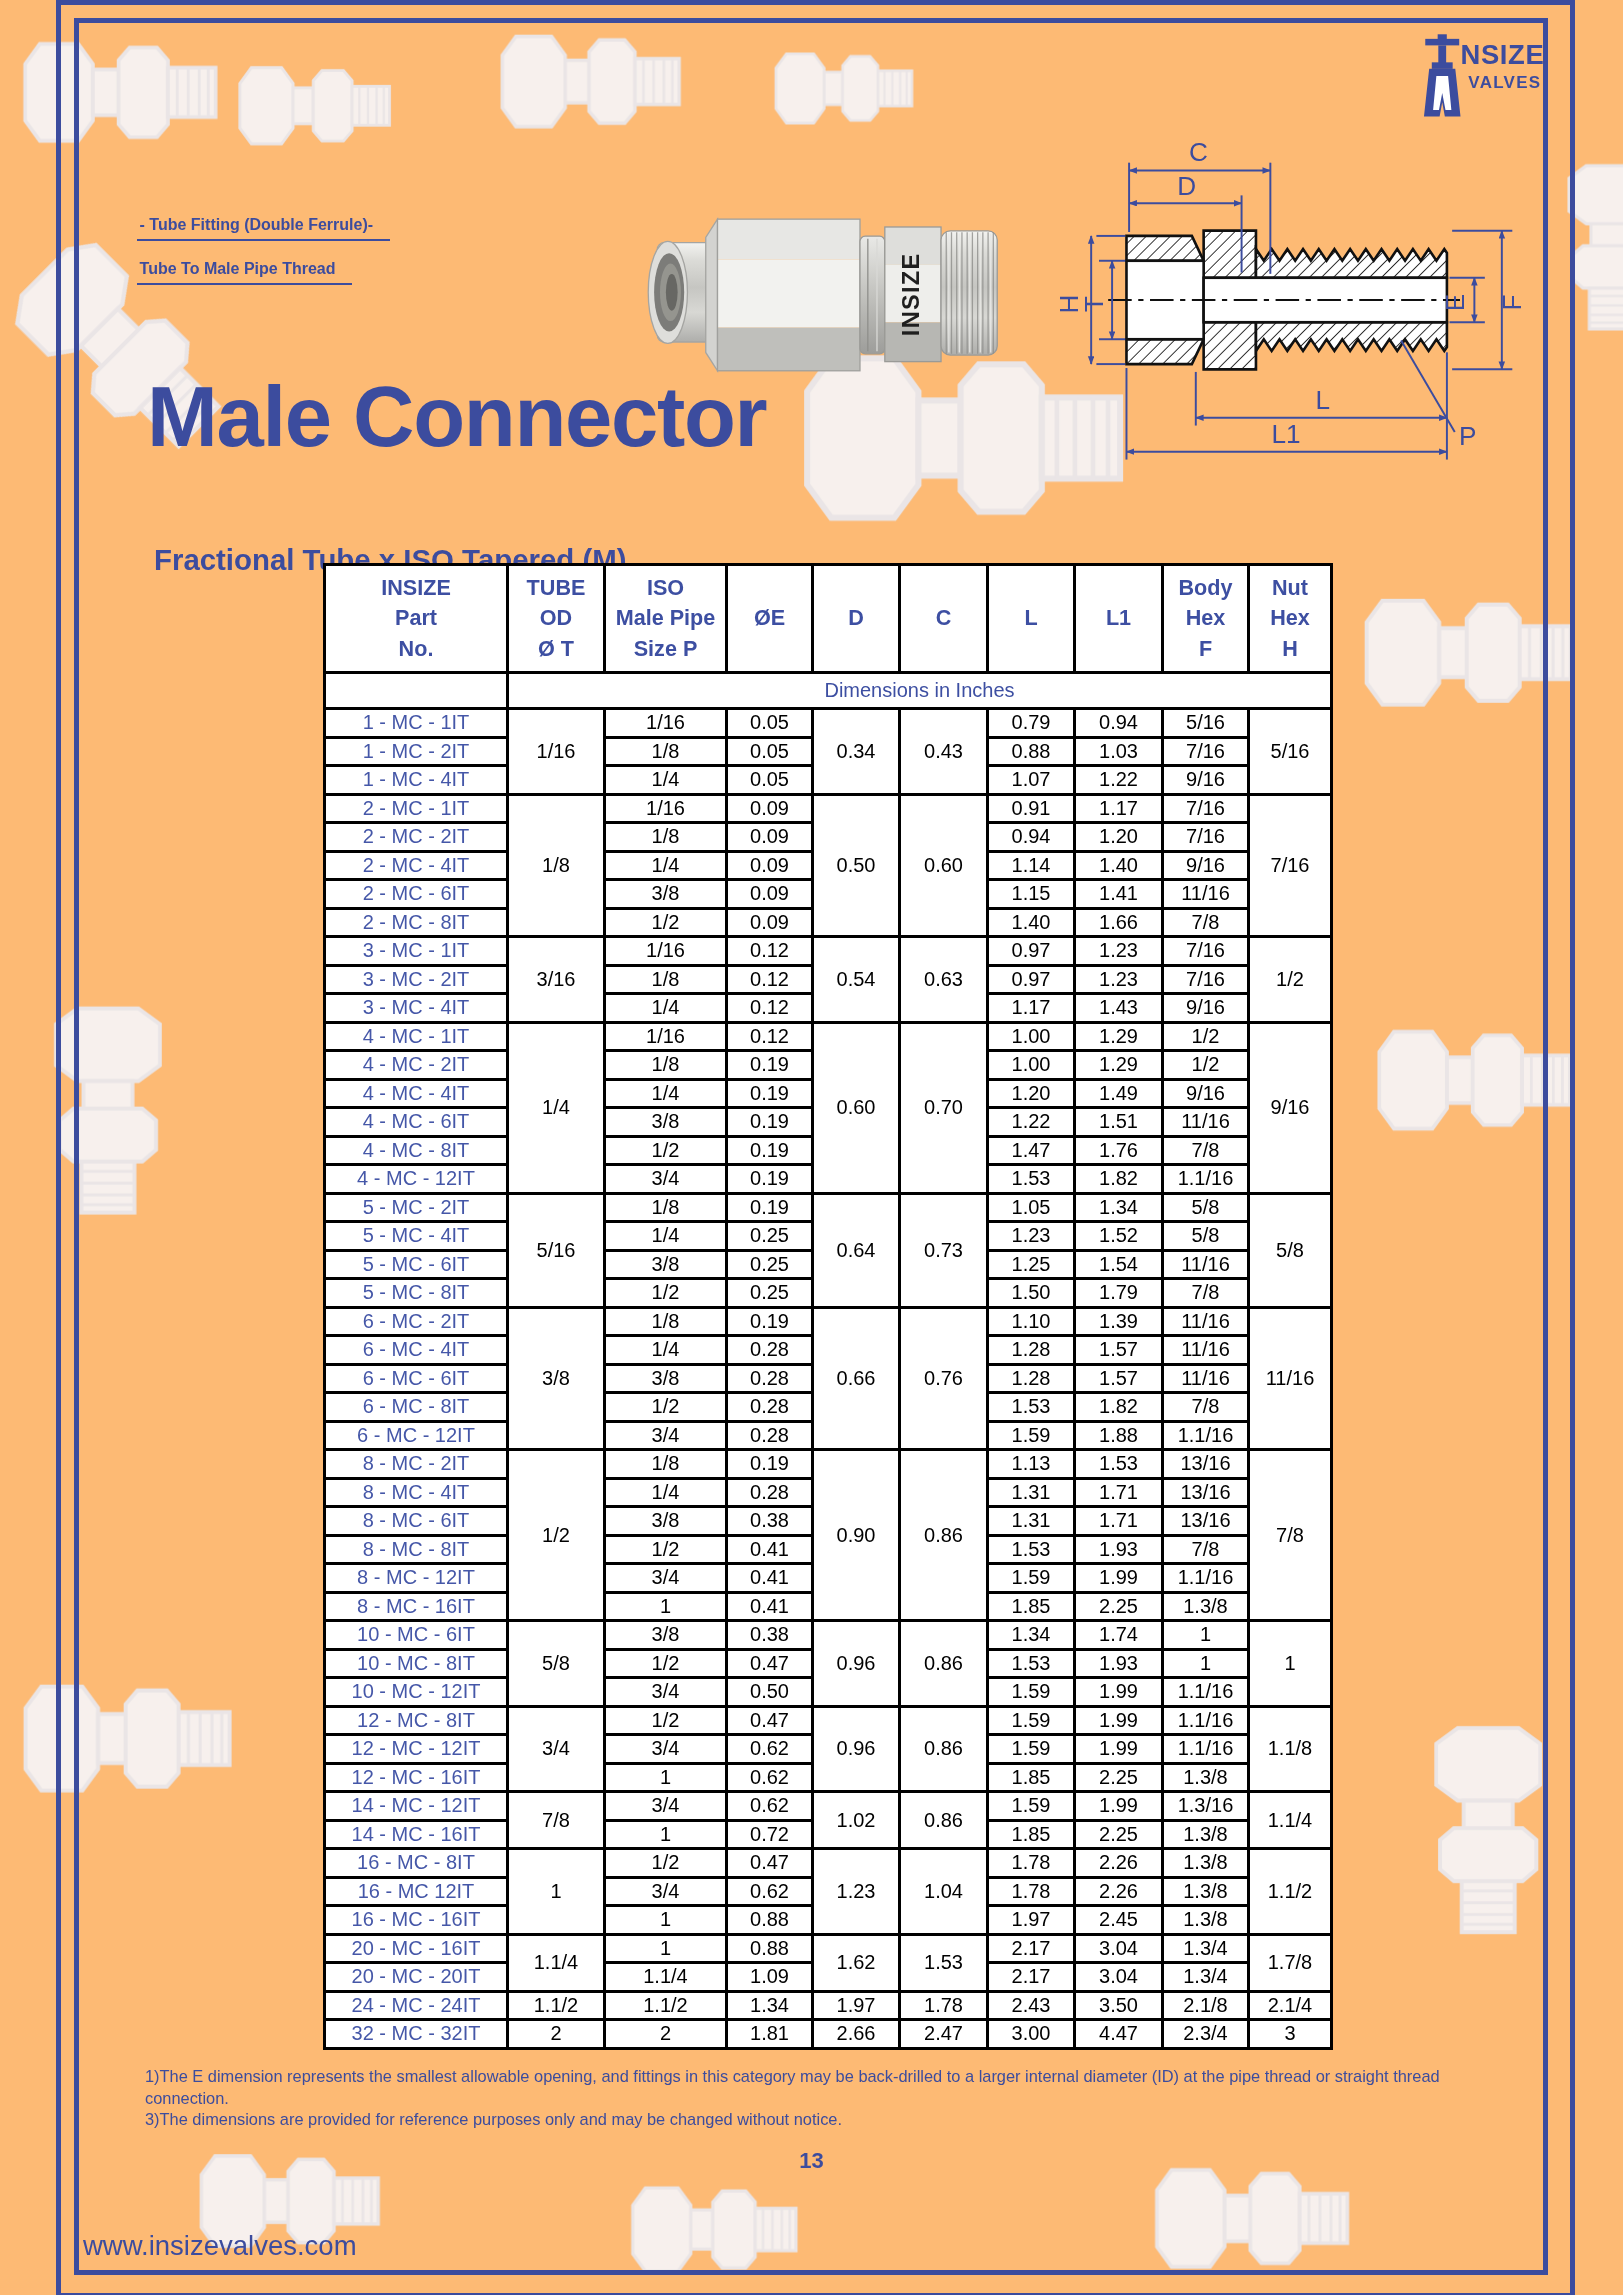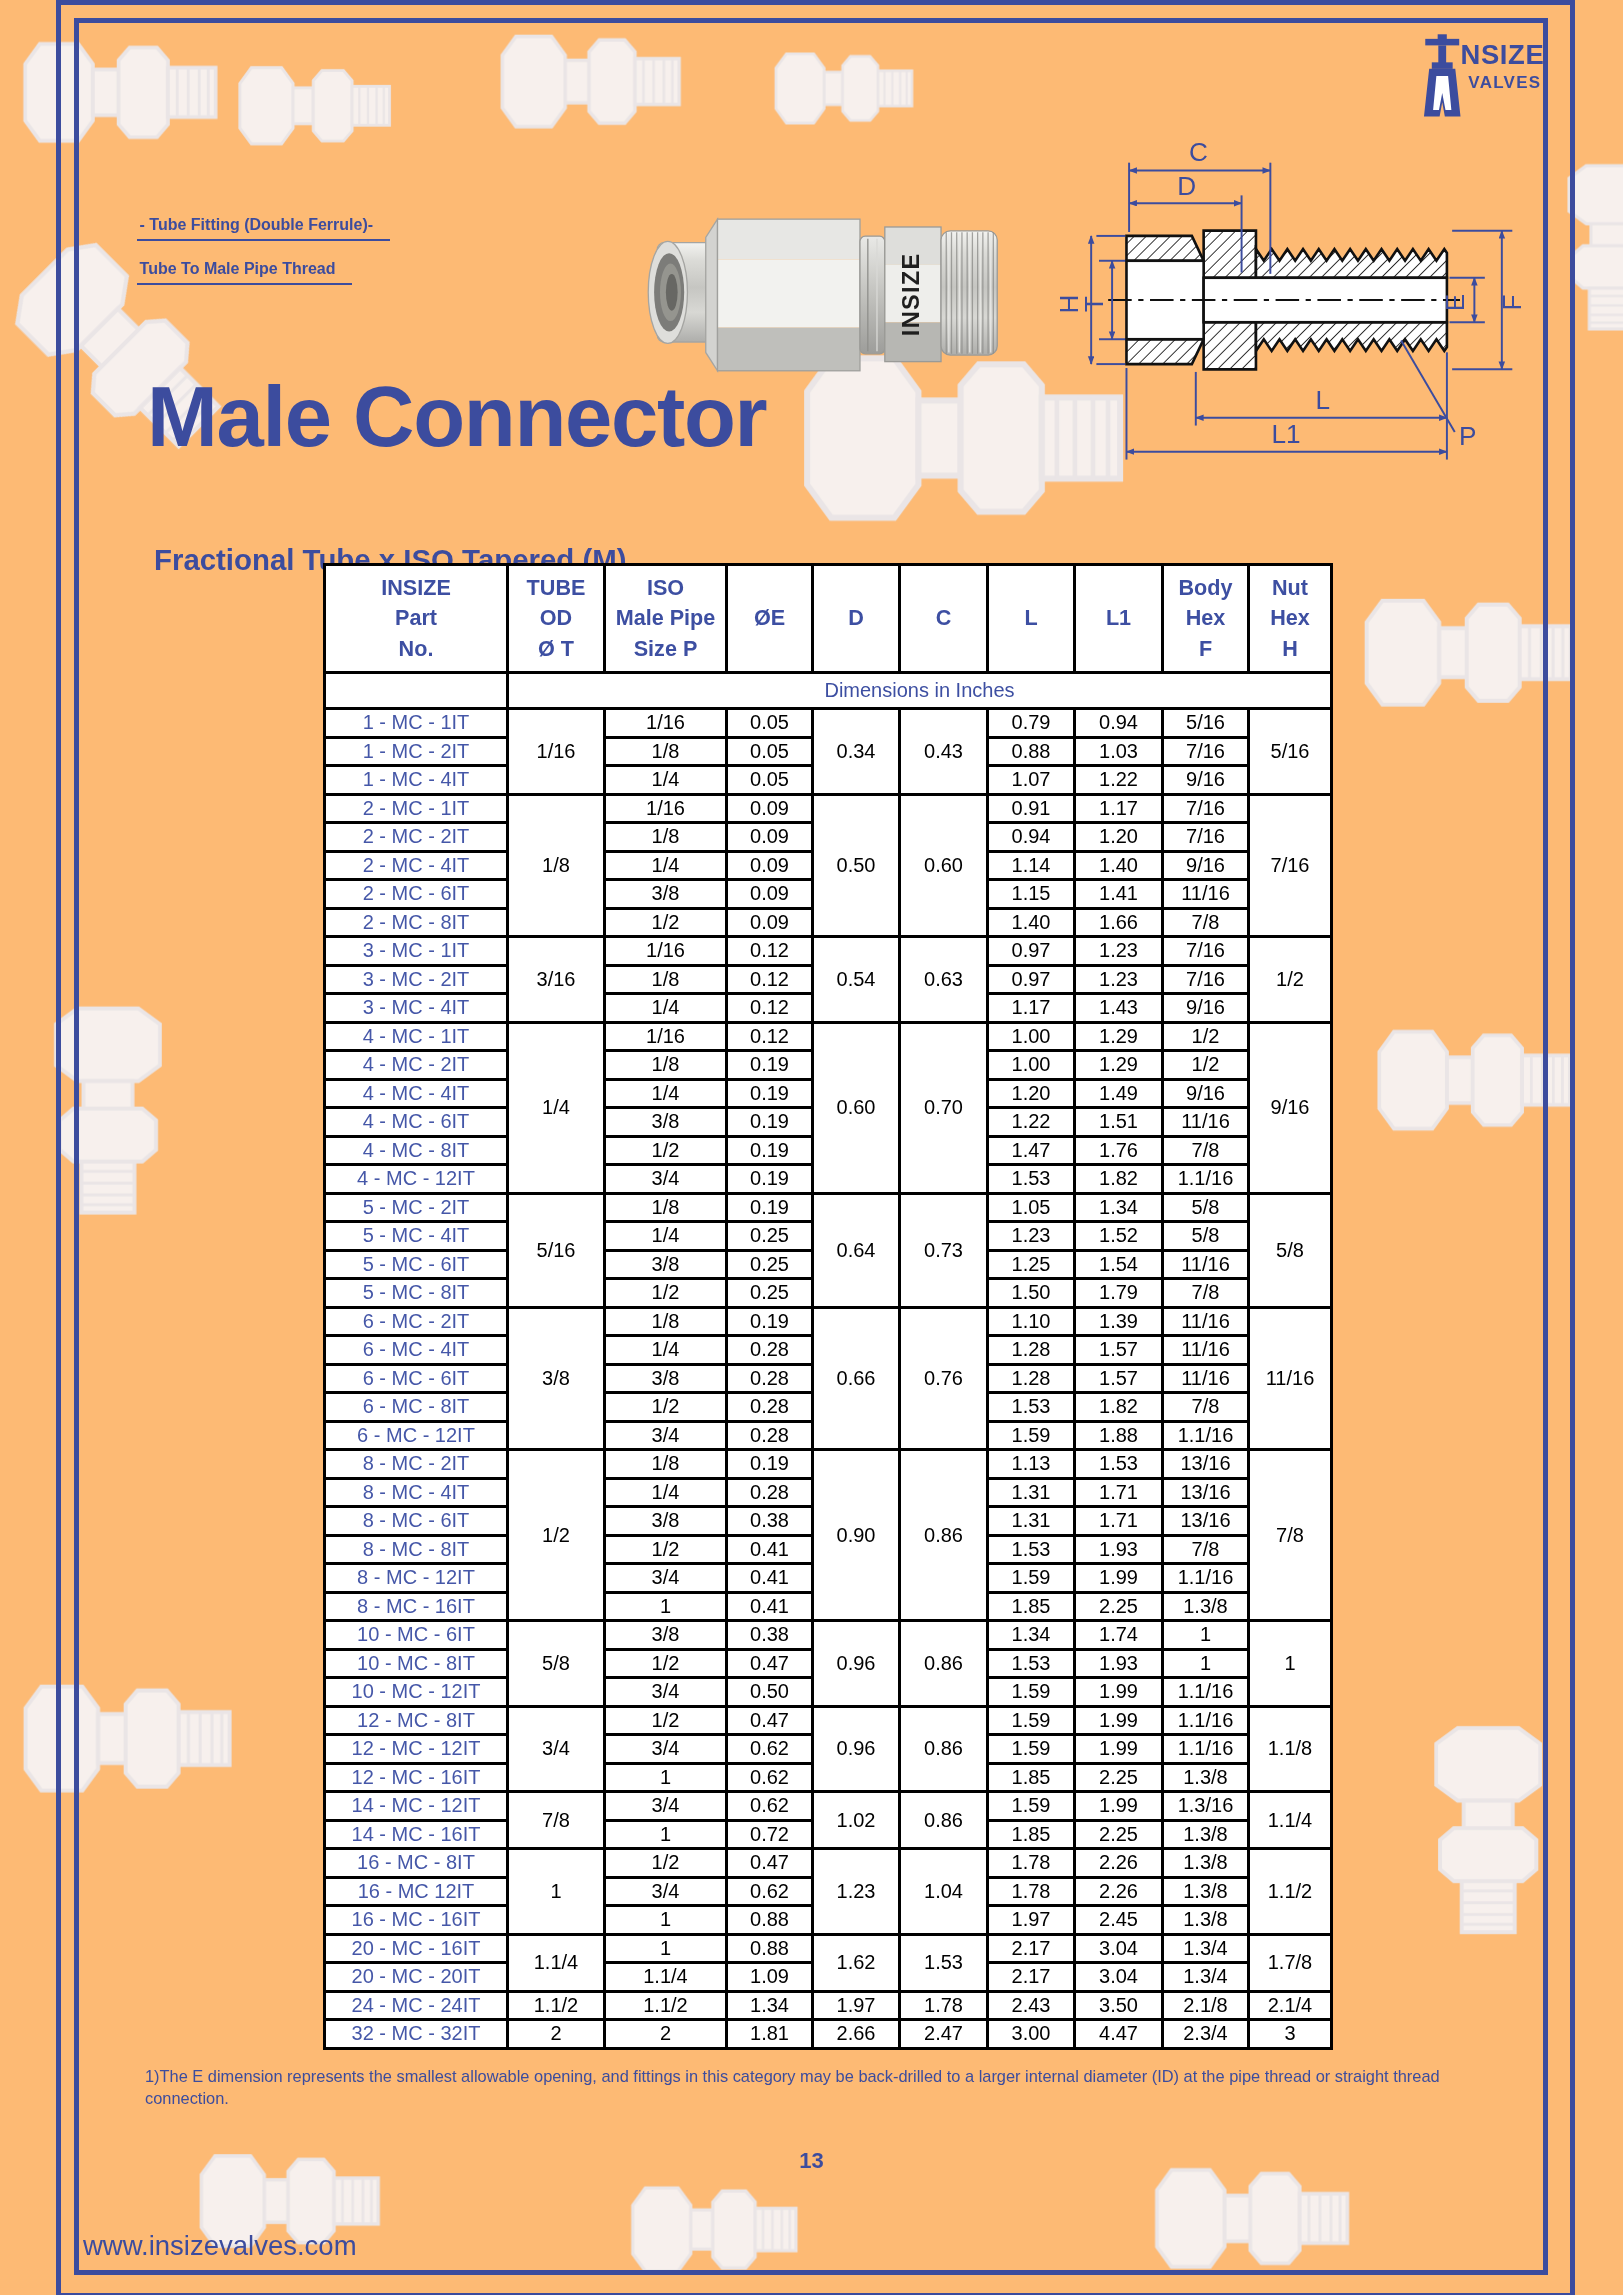--- a/index.html
+++ b/index.html
@@ -682,20 +682,21 @@
             <td>3.00</td>
             <td>4.47</td>
             <td>2.3/4</td>
             <td>3</td>
           </tr>
         </tbody>
       </table>
 
     <div class="notes">
       <p>1)The E dimension represents the smallest allowable opening, and fittings in this category may be back-drilled to a larger internal diameter (ID) at the pipe thread or straight thread connection.</p>
+      <p>3)The dimensions are provided for reference purposes only and may be changed without notice.</p>
     </div>
 
     <div class="page-number">13</div>
     <div class="website">www.insizevalves.com</div>
 
   </div>
 </div>
 
 
 </body></html>

